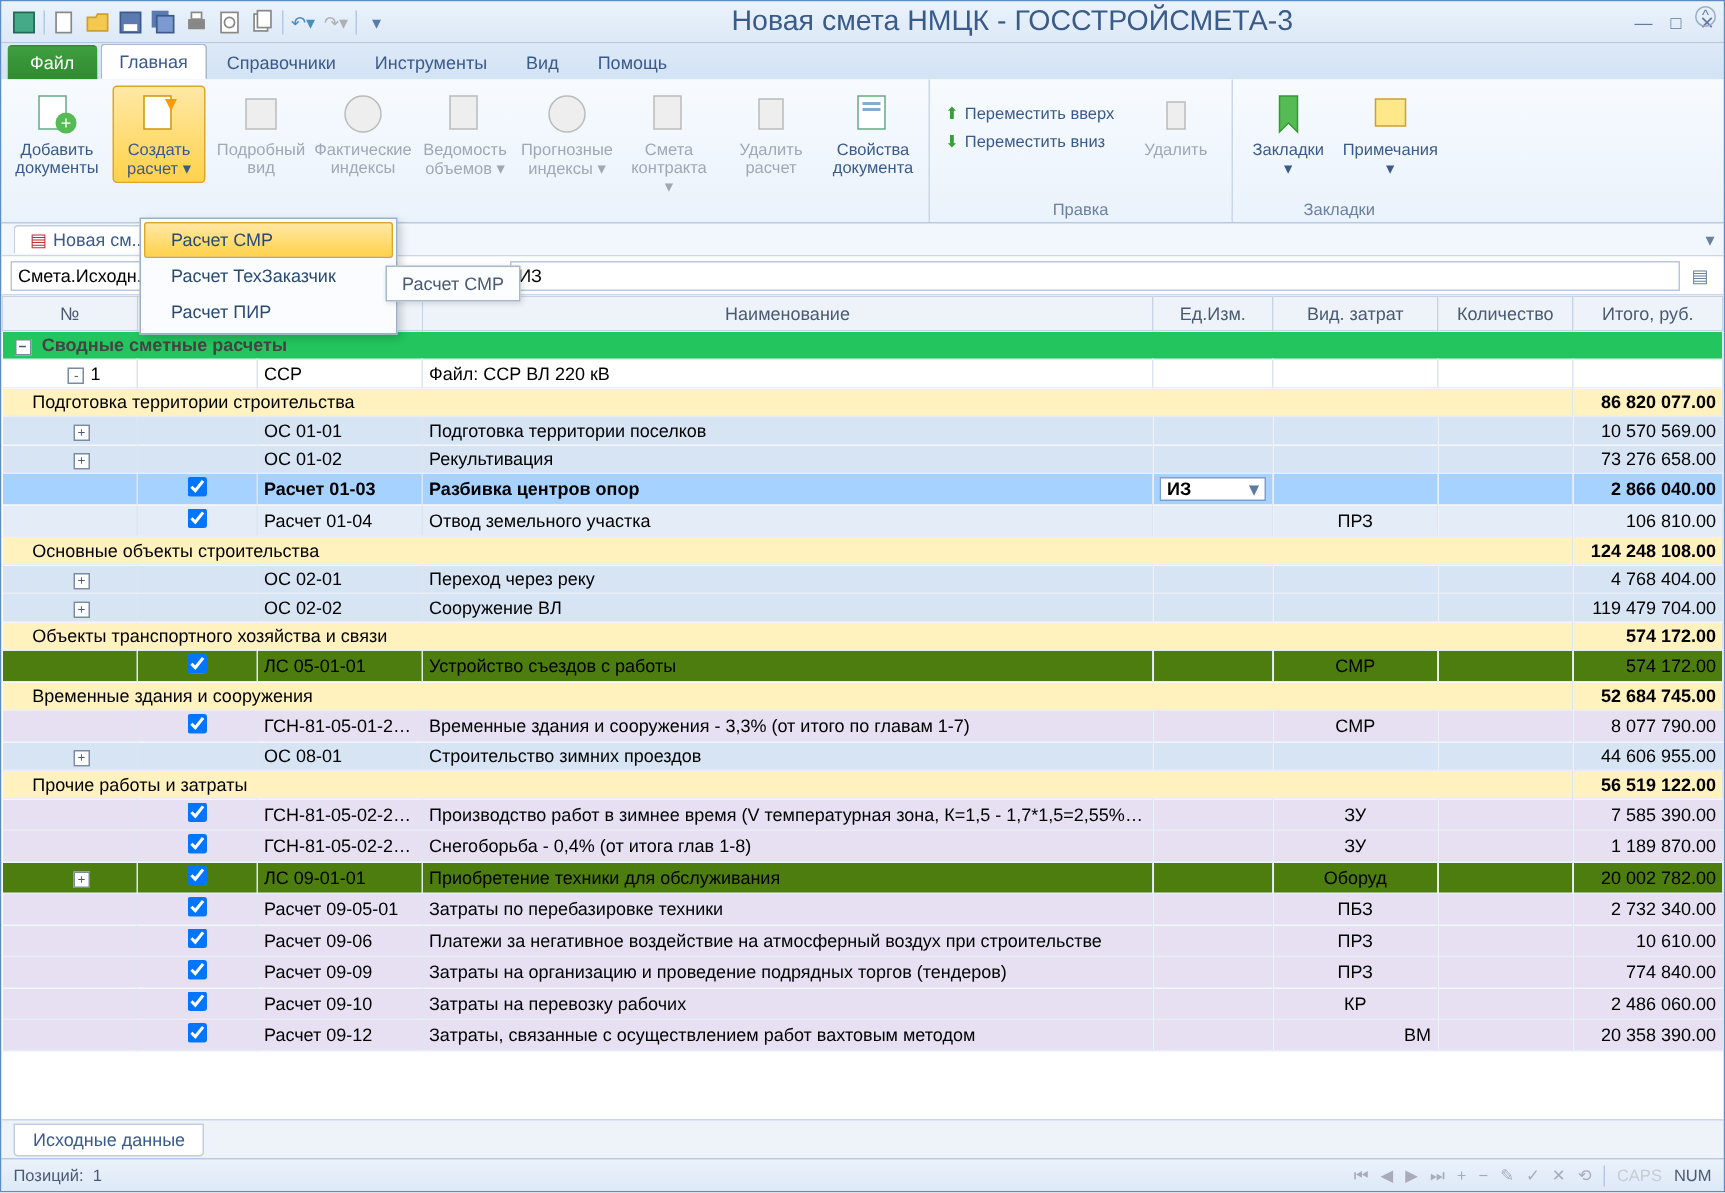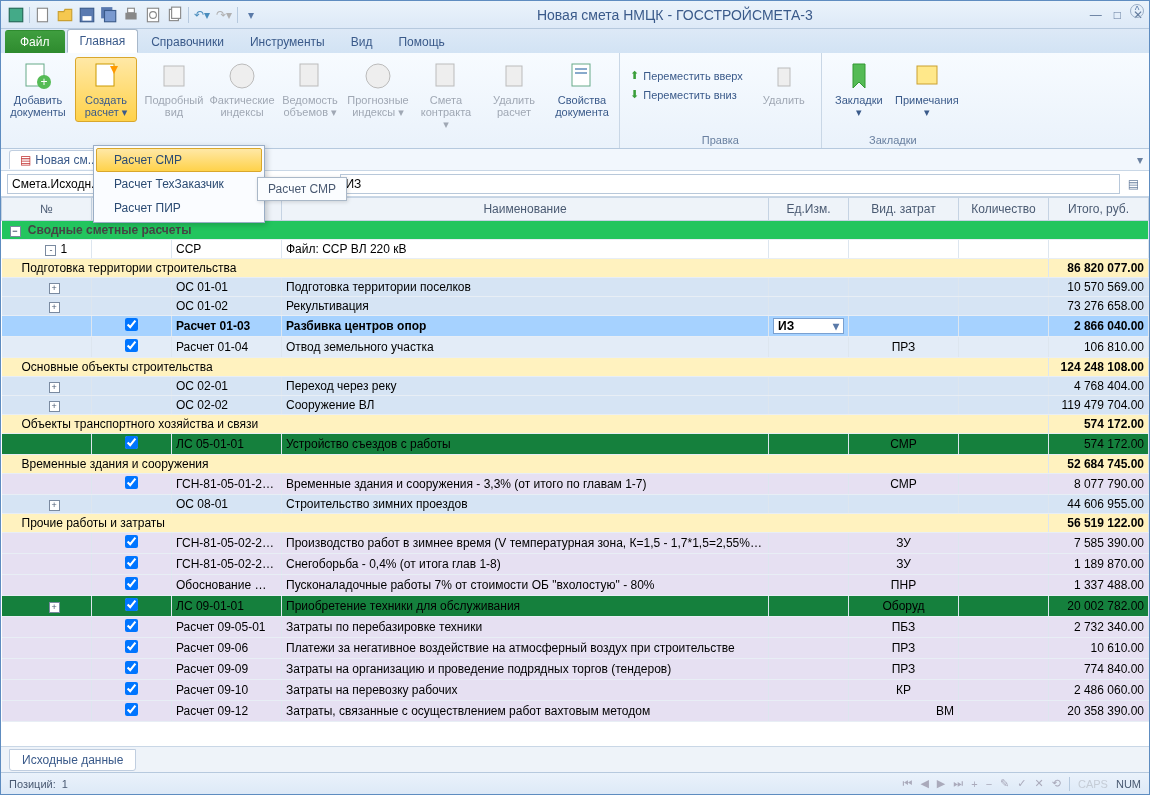--- a/index.html
+++ b/index.html
@@ -1,21 +1,21 @@
 <!DOCTYPE html>
 <html><head>
 <meta charset="utf-8">
 <style>
 * { box-sizing: border-box; margin: 0; padding: 0; font-family: "Segoe UI", Tahoma, sans-serif; }
 body { background: #fff; width: 1150px; height: 795px; overflow: hidden; position: relative; }
 .window { width: 1150px; height: 795px; border: 1px solid #5e8cc0; background: #fff; display: flex; flex-direction: column; }
 .titlebar { height: 28px; background: linear-gradient(#eaf3fb,#dde9f7); display: flex; align-items: center; padding: 0 6px; border-bottom: 1px solid #b6c9de; }
 .titlebar .qat { display: flex; gap: 4px; align-items: center; }
 .titlebar .qat .ico { width: 18px; height: 18px; display:flex; align-items:center; justify-content:center; font-size:12px; color:#4a6; }
-.titlebar .title { flex: 1; text-align: center; font-size: 14px; color: #3a5a8a; }
+.titlebar .title { flex: 1; text-align: center; font-size: 19px; color: #3a5a8a; }
 .titlebar .wincontrols { display: flex; gap: 12px; font-size: 12px; color: #627a9c; }
 .tabs { height: 24px; display: flex; align-items: flex-end; background: linear-gradient(#dde9f7,#d2e3f4); padding-left: 4px; }
 .tab { padding: 4px 12px; font-size: 12px; color: #3a5a8a; cursor: pointer; border: 1px solid transparent; border-bottom: none; }
 .tab.file { background: linear-gradient(#3f9e3f,#2e8b2e); color: #fff; border-radius: 3px 3px 0 0; margin-right: 2px; padding: 4px 14px; }
 .tab.active { background: #fff; border: 1px solid #a8b8ca; border-bottom: 1px solid #fff; border-radius: 3px 3px 0 0; }
 .ribbon { height: 96px; background: linear-gradient(#f7fbff,#eaf2fb); border-bottom: 1px solid #b6c9de; display: flex; position: relative; }
 .ribgroup { border-right: 1px solid #c9d7e6; padding: 4px 6px 2px 6px; display: flex; flex-direction: column; }
 .ribgroup .items { flex: 1; display: flex; align-items: flex-start; gap: 6px; }
 .ribgroup .glabel { font-size: 11px; color: #6a80a0; text-align: center; padding-top: 2px; }
 .bigbtn { display: flex; flex-direction: column; align-items: center; justify-content: flex-start; width: 62px; padding: 2px 2px; font-size: 11px; color: #3a5a8a; text-align: center; cursor: pointer; border: 1px solid transparent; border-radius: 3px; }
@@ -35,21 +35,21 @@
 .gridarea { flex: 1; overflow: auto; background: #fff; position: relative; }
 table.grid { width: 100%; border-collapse: collapse; font-size: 12px; table-layout: fixed; }
 table.grid th { background: #eef3f9; border: 1px solid #c5d3e3; padding: 4px 4px; font-weight: normal; color: #4a5a72; text-align: center; position: sticky; top: 0; }
 table.grid td { border-right: 1px solid #dde6ef; border-bottom: 1px solid #e8eef5; padding: 2px 4px; white-space: nowrap; overflow: hidden; text-overflow: ellipsis; }
 tr.grouphdr td { background: #22c55e; font-weight: bold; color: #444; }
 tr.section td { background: #fff2bf; }
 tr.section td.total { font-weight: bold; margin-left: 48px; }
 tr.sub1 td { background: #d6e4f4; }
 tr.sub2 td { background: #e3ecf7; }
 tr.hl td { background: #a6d2ff !important; font-weight: bold; }
-tr.green td { background: #15803d; }
+tr.green td { background: #4d7c0f; }
 tr.purple td { background: #e6e0f2; }
 tr.white td { background: #fff; }
 td.num { text-align: center; }
 td.total { text-align: right; }
 td.checkcell { text-align: center; }
 .expander { display:inline-block; width:11px; height:11px; border:1px solid #7a8aa0; font-size:9px; line-height:9px; text-align:center; color:#4a5a72; background:#fff; margin-right:4px; }
 .bottomtabs { height: 26px; background: #eef3f9; border-top: 1px solid #c9d7e6; display: flex; align-items: center; padding-left: 8px; }
 .bottomtabs .btab { background: #fff; border: 1px solid #c0cee0; padding: 3px 12px; font-size: 12px; color: #3a5a8a; border-radius: 0 0 3px 3px;}
 .statusbar { height: 22px; background: linear-gradient(#eaf2fb,#dde9f7); border-top: 1px solid #b6c9de; display: flex; align-items: center; padding: 0 8px; font-size: 11px; color: #4a5a72; justify-content: space-between; }
 .statusbar .right { display: flex; gap: 8px; align-items: center; }
@@ -461,30 +461,20 @@
           <tr class="purple">
             <td class="num" style="padding-left:24px;"></td>
             <td class="checkcell"><input type="checkbox" checked="" style=""></td>
             <td>ГСН-81-05-02-20...</td>
             <td>Снегоборьба - 0,4% (от итога глав 1-8)</td>
             <td></td>
             <td style="text-align:center;">ЗУ</td>
             <td></td>
             <td class="total">1 189 870.00</td>
           </tr>
-          <tr class="purple">
-            <td class="num" style="padding-left:24px;"></td>
-            <td class="checkcell"><input type="checkbox" checked="" style=""></td>
-            <td>Обоснование №...</td>
-            <td>Пусконаладочные работы 7% от стоимости ОБ "вхолостую" - 80%</td>
-            <td></td>
-            <td style="text-align:center;">ПНР</td>
-            <td></td>
-            <td class="total">1 337 488.00</td>
-          </tr>
           <tr class="green">
             <td class="num" style="padding-left:24px;"><span class="expander">+</span></td>
             <td class="checkcell"><input type="checkbox" checked="" style=""></td>
             <td>ЛС 09-01-01</td>
             <td>Приобретение техники для обслуживания</td>
             <td></td>
             <td style="text-align:center;">Оборуд</td>
             <td></td>
             <td class="total">20 002 782.00</td>
           </tr>

